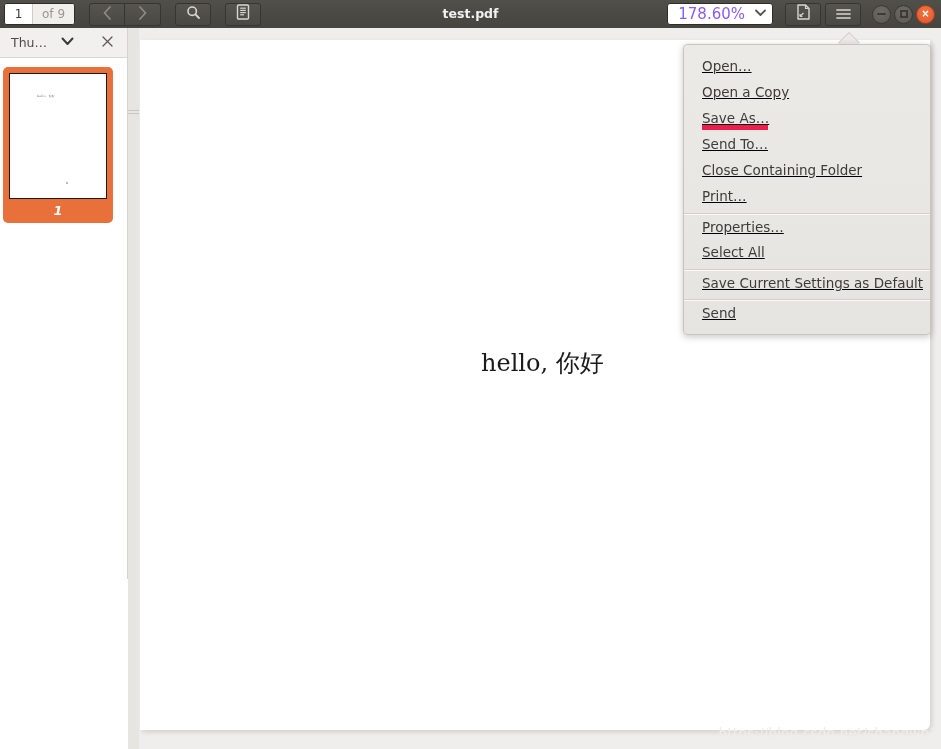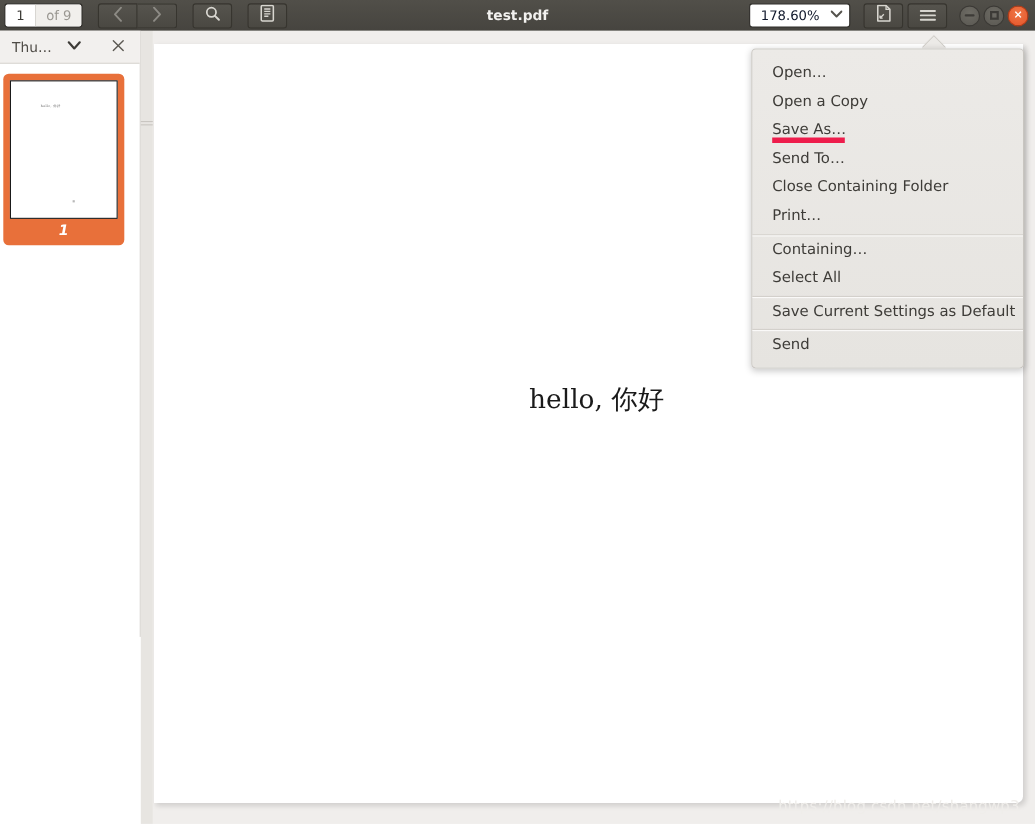--- a/index.html
+++ b/index.html
@@ -80,21 +80,21 @@
   }
   .zoom-combo {
     display: flex; align-items: center;
     height: 22px;
     background: #ffffff;
     border: 1px solid #2e2c28;
     border-radius: 3px;
     padding: 0 6px 0 10px;
     margin-right: 8px;
   }
-  .zoom-val { font-size: 12px; color: #0f172a; text-align: right; }
+  .zoom-val { font-size: 15px; color: #8b5cf6; text-align: right; }
   .zoom-caret { margin-left: 10px; color: #55534d; font-size: 9px; }
 
   .wctl { display: flex; align-items: center; margin-left: 8px; margin-right: 6px; }
   .wbtn {
     width: 19px; height: 19px; border-radius: 50%;
     margin-left: 3px;
     display: flex; align-items: center; justify-content: center;
     background: radial-gradient(circle at 50% 35%, #6d6b64, #5a5852);
     border: 1px solid #3b3935;
   }
@@ -197,36 +197,37 @@
   #page-text {
     position: absolute;
     left: 341px; top: 307px;
     font-family: "DejaVu Serif", "Liberation Serif", serif;
     font-size: 24px;
     color: #1a1a1a;
     white-space: nowrap;
   }
   #watermark {
     position: absolute;
-    right: 14px; bottom: 8px;
+    right: 3px; bottom: 8px;
     font-size: 13.5px;
     color: #efedea;
     letter-spacing: .2px;
   }
 
   
   #menu {
     position: absolute;
     left: 683px; top: 44px;
     width: 248px;
     background: linear-gradient(to bottom, #eceae7 0%, #e6e4e0 100%);
     border: 1px solid #c8c5c0;
     border-radius: 4px;
     box-shadow: 0 2px 7px rgba(0,0,0,0.22);
     padding: 8px 0 9px 0;
+    text-decoration: underline;
   }
   #menu-arrow {
     position: absolute;
     left: 838px; top: 33px;
     width: 0; height: 0;
     border-left: 11px solid transparent;
     border-right: 11px solid transparent;
     border-bottom: 11px solid #eceae7;
     filter: drop-shadow(0 -1px 0 #c8c5c0);
   }
@@ -406,21 +407,21 @@
       <span>Send To…</span>
     </div>
     <div class="mi">
       <span>Close Containing Folder</span>
     </div>
     <div class="mi">
       <span>Print…</span>
     </div>
 
     <div class="mi sep-above">
-      <span>Containing…</span>
+      <span>Properties…</span>
     </div>
 
     <div class="mi">
       <span>Select All</span>
     </div>
 
     <div class="mi sep-above">
       <span>Save Current Settings as Default</span>
     </div>
 

